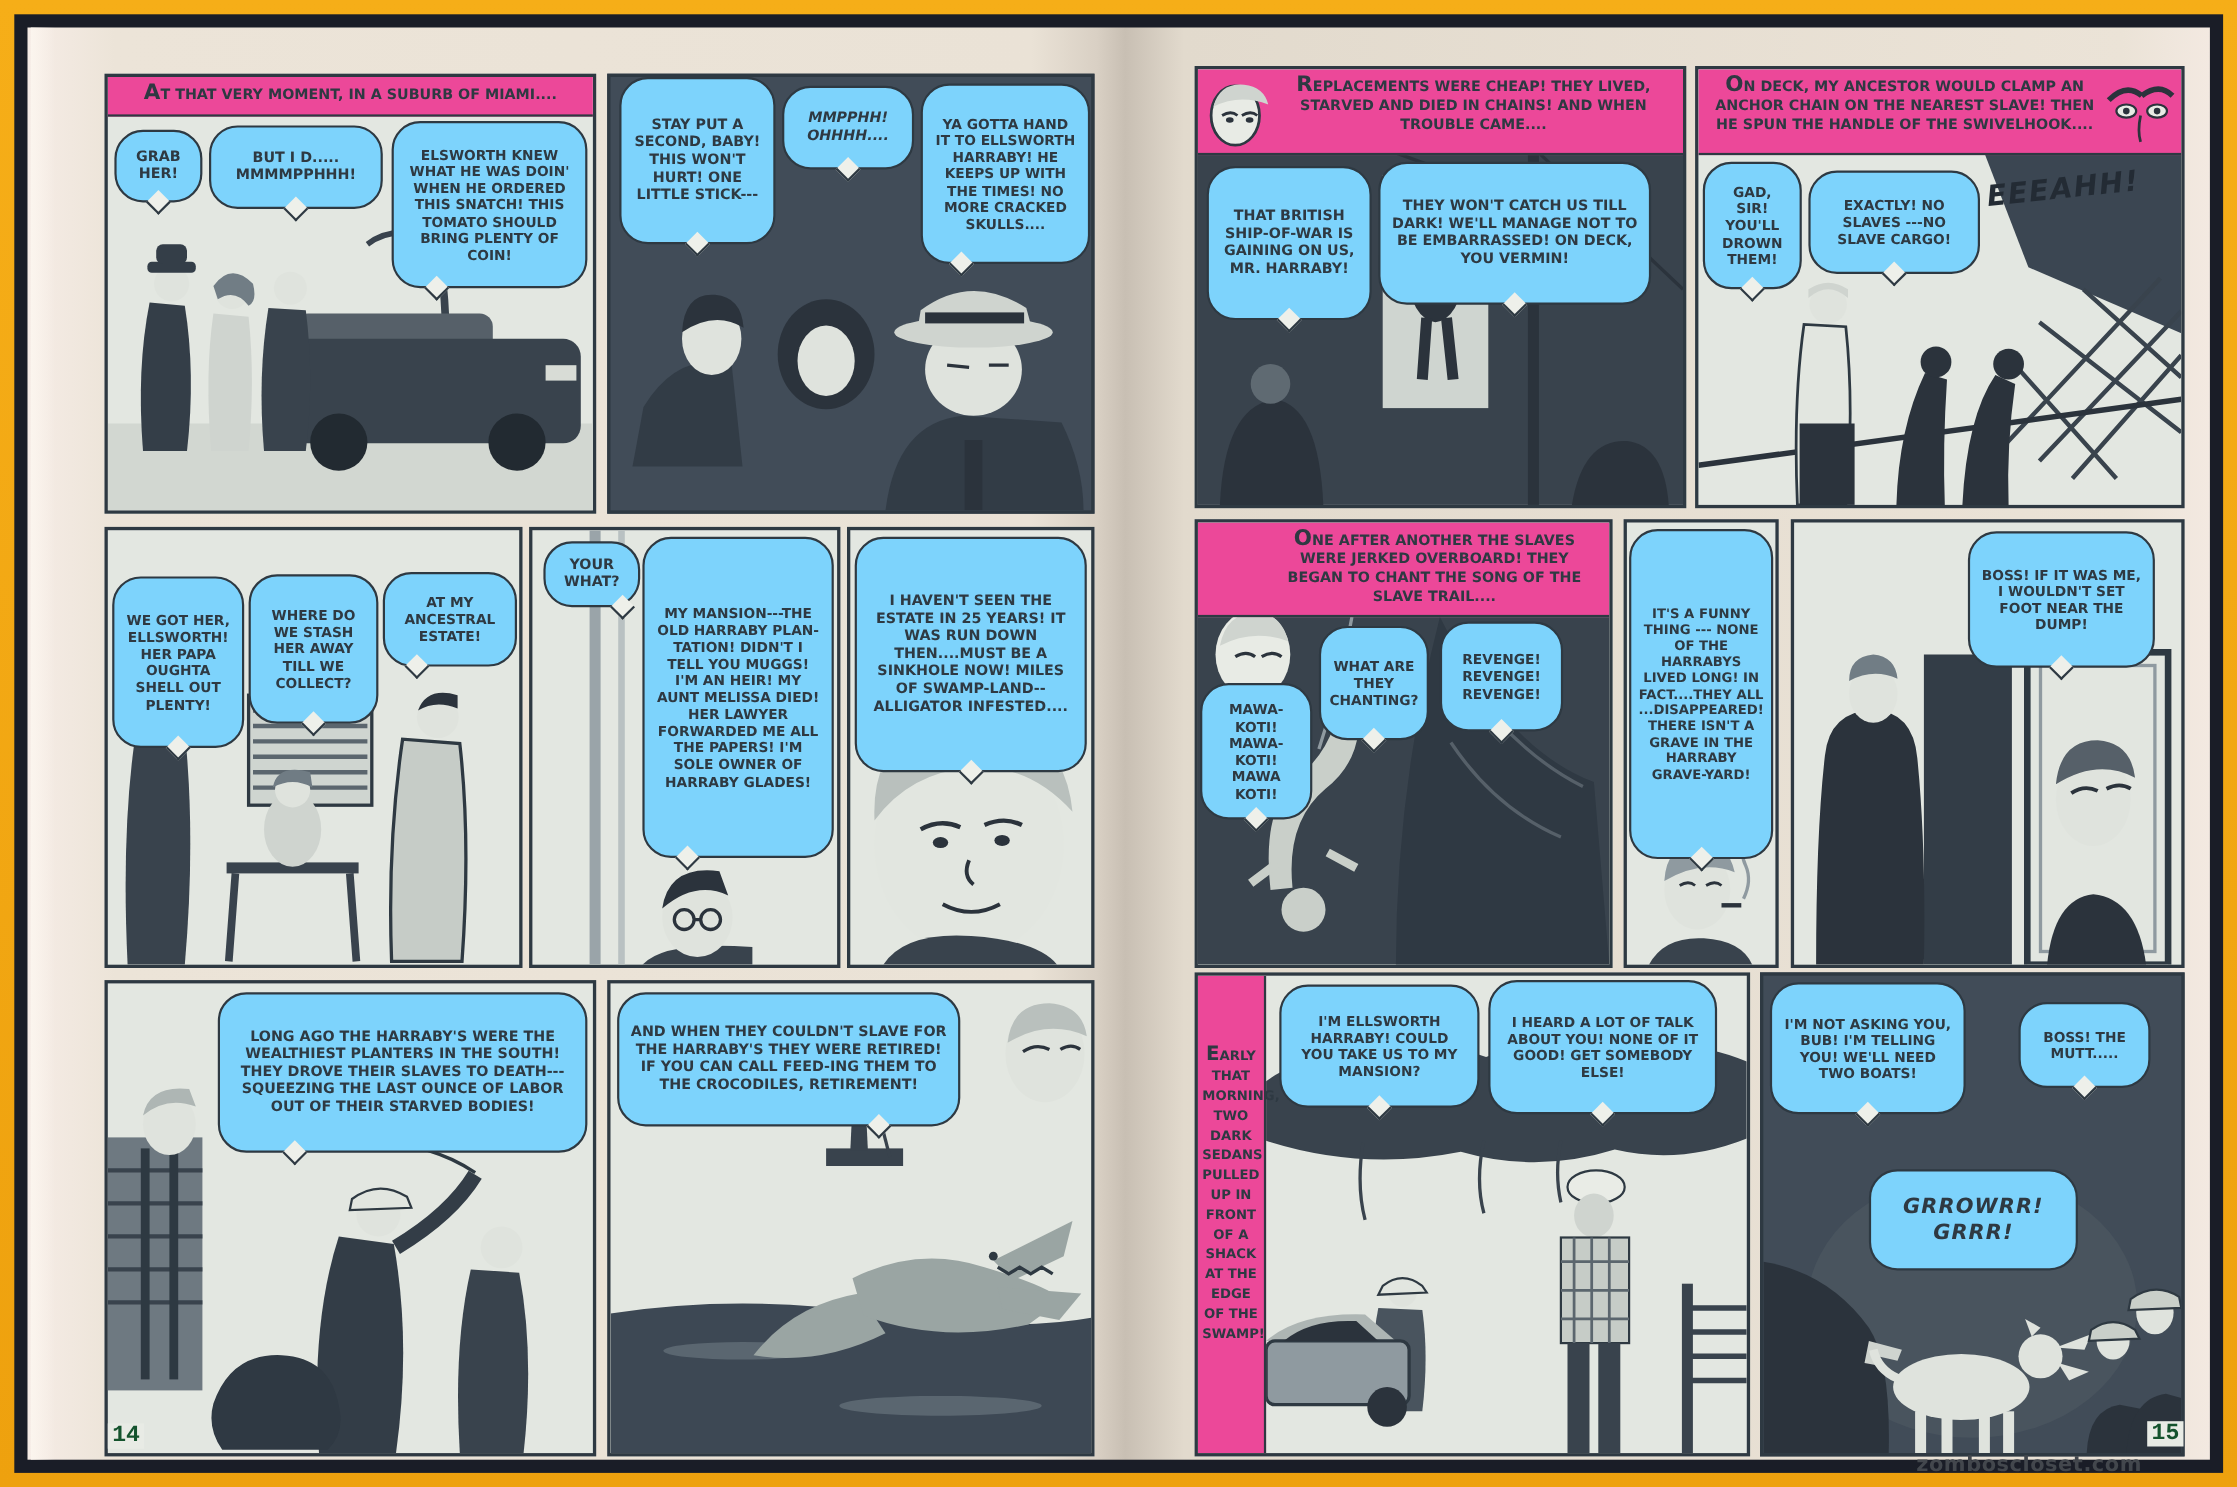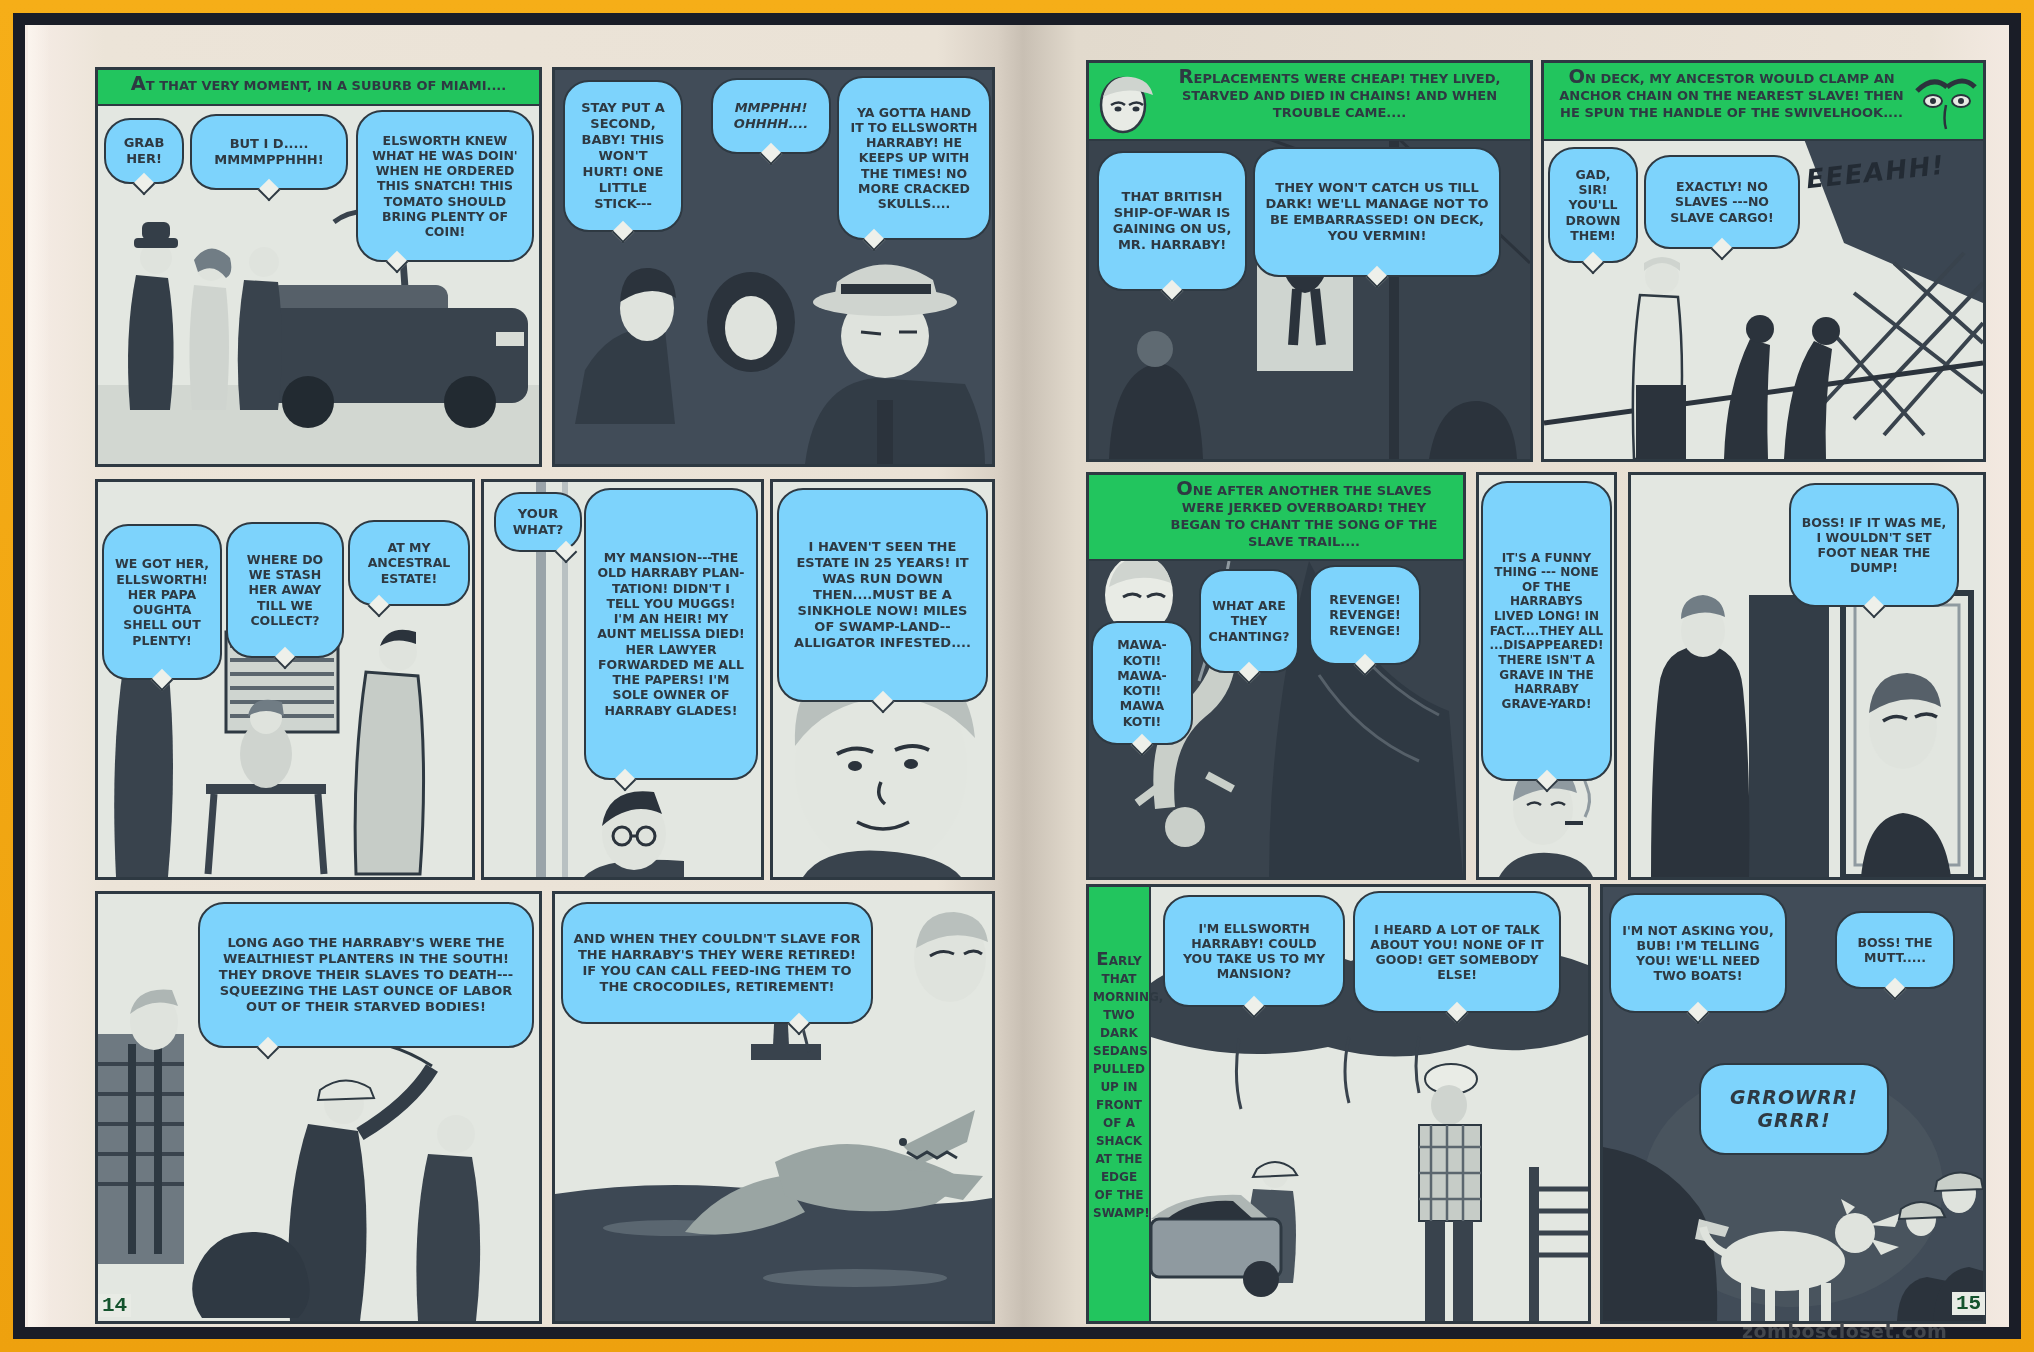--- a/index.html
+++ b/index.html
@@ -7,21 +7,21 @@
          font-family:"DejaVu Sans","Liberation Sans",sans-serif;overflow:hidden;}
   #frame-dark{position:absolute;inset:13px;background:#1a1d27;}
   #paper{position:absolute;inset:25px;background:
       linear-gradient(90deg,#f6ece6 0%,#ece4d8 4%,#eae2d6 46%,#d9d0c4 49%,#c8bfb3 50.3%,#e2dacd 53%,#ebe3d7 96%,#f3e9e1 100%);}
   #edge-hl{position:absolute;left:28px;top:25px;width:22px;height:1302px;
       background:linear-gradient(90deg,#fbf5ee,rgba(251,245,238,0));}
   .page{position:absolute;inset:0;}
   .panel{position:absolute;border:3px solid #2e3942;background:#e3e7e1;box-sizing:border-box;overflow:hidden;}
   .panel.dark{background:#414c58;}
   .panel svg{position:absolute;left:0;top:0;width:100%;height:100%;z-index:1;}
-  .caption{position:absolute;z-index:3;background:#22c55e;color:#2e3942;font-weight:bold;font-size:13px;
+  .caption{position:absolute;z-index:3;background:#ec4899;color:#2e3942;font-weight:bold;font-size:13px;
       line-height:1.3;text-align:center;padding:6px 10px;box-sizing:border-box;border:none;border-bottom:2.5px solid #2e3942;}
   .caption::first-letter{font-size:1.5em;line-height:.85;}
   .caption.vert{border-bottom:none;border-right:2.5px solid #2e3942;font-size:12px;line-height:1.5;padding:64px 4px;}
   .balloon{position:absolute;z-index:3;background:#7dd3fc;color:#2e3942;border:2.5px solid #2e3942;border-radius:26px;
       font-weight:bold;font-size:13px;line-height:1.22;text-align:center;padding:8px 10px;box-sizing:border-box;
       display:flex;align-items:center;justify-content:center;}
   .balloon::after{content:"";position:absolute;width:14px;height:14px;background:#eef0ea;
       border-right:2.5px solid #2e3942;border-bottom:2.5px solid #2e3942;transform:rotate(45deg);
       bottom:-10px;left:calc(50% - 8px);}
   .balloon.tl::after{left:18%;} .balloon.tr::after{left:74%;} .balloon.nt::after{display:none;}
@@ -76,21 +76,21 @@
         <ellipse cx="196" cy="252" rx="44" ry="50" fill="#2b333c"></ellipse>
         <ellipse cx="196" cy="258" rx="26" ry="32" fill="#dfe3dd"></ellipse>
         <path d="M250 394 q10 -80 70 -86 l90 6 q20 40 20 80z" fill="#323c46"></path>
         <ellipse cx="330" cy="266" rx="44" ry="42" fill="#dfe3dd"></ellipse>
         <path d="M282 212 q46 -34 96 -2 l6 22 -106 4 z" fill="#cfd4cf"></path>
         <ellipse cx="330" cy="232" rx="72" ry="14" fill="#cfd4cf"></ellipse>
         <rect x="286" y="214" width="90" height="10" fill="#2b333c"></rect>
         <path d="M306 262 l20 2 M344 262 l18 0" stroke="#2b333c" stroke-width="3"></path>
         <rect x="322" y="330" width="16" height="64" fill="#2b333c"></rect>
       </svg>
-      <div class="balloon" style="left:8px;top:10px;width:120px;height:152px">STAY PUT A SECOND, BABY! THIS WON'T HURT! ONE LITTLE STICK---</div>
+      <div class="balloon" style="left:8px;top:0;width:142px;height:152px">STAY PUT A SECOND, BABY! THIS WON'T HURT! ONE LITTLE STICK---</div>
       <div class="balloon it" style="left:156px;top:8px;width:120px;height:76px">MMPPHH! OHHHH....</div>
       <div class="balloon tl" style="left:282px;top:6px;width:154px;height:164px;font-size:12.5px">YA GOTTA HAND IT TO ELLSWORTH HARRABY! HE KEEPS UP WITH THE TIMES! NO MORE CRACKED SKULLS....</div>
     </div>
 
     <div class="panel" style="left:95px;top:479px;width:380px;height:401px">
       <svg viewBox="0 0 374 395" preserveAspectRatio="none">
         <rect x="128" y="150" width="112" height="100" fill="#cfd5d0" stroke="#2e3942" stroke-width="3"></rect>
         <path d="M132 164h104M132 178h104M132 192h104M132 206h104M132 220h104M132 234h104" stroke="#5b666e" stroke-width="4"></path>
         <path d="M26 180 q-14 90 -8 215 l52 0 q10 -115 0 -212 z" fill="#39434d"></path>
         <circle cx="52" cy="160" r="18" fill="#dfe3dd"></circle>

